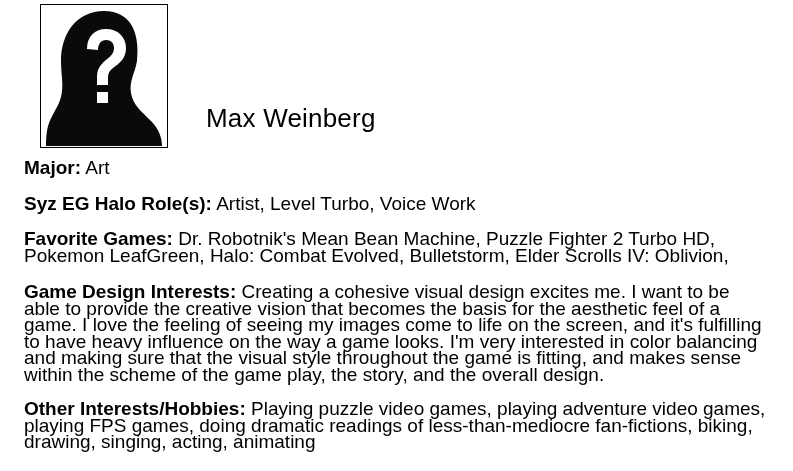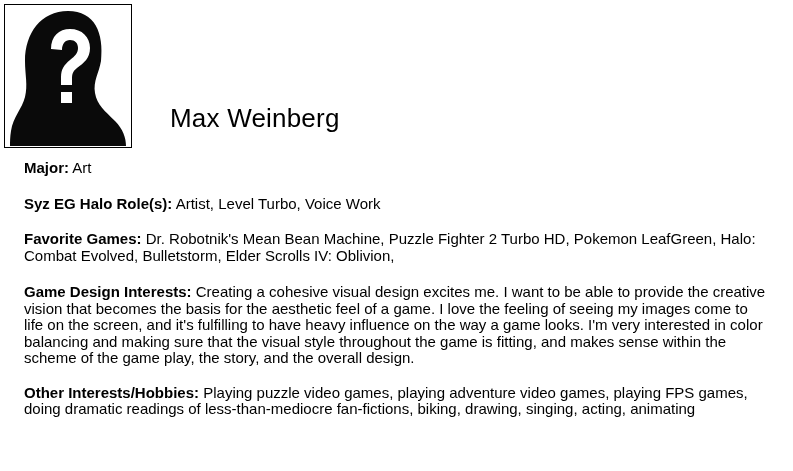--- a/index.html
+++ b/index.html
@@ -12,20 +12,21 @@
     background: #ffffff;
     font-family: "Liberation Sans", sans-serif;
     color: #000000;
     overflow: hidden;
   }
   .page {
     position: relative;
     width: 793px;
     height: 471px;
     box-sizing: border-box;
+    padding-left: 36px;
   }
   .header-row {
     position: relative;
     height: 152px;
   }
   .avatar-frame {
     position: absolute;
     left: 4px;
     top: 4px;
     width: 128px;
@@ -49,21 +50,21 @@
     white-space: nowrap;
   }
   .body-block {
     position: absolute;
     left: 24px;
     top: 160px;
     width: 745px;
   }
   .field {
     margin-bottom: 15px;
-    font-size: 15px;
+    font-size: 19px;
     line-height: 16.5px;
   }
   .field:last-child {
     margin-bottom: 0;
     margin-top: 16px;
   }
   .field .label {
     font-weight: bold;
   }
   .field .value {

